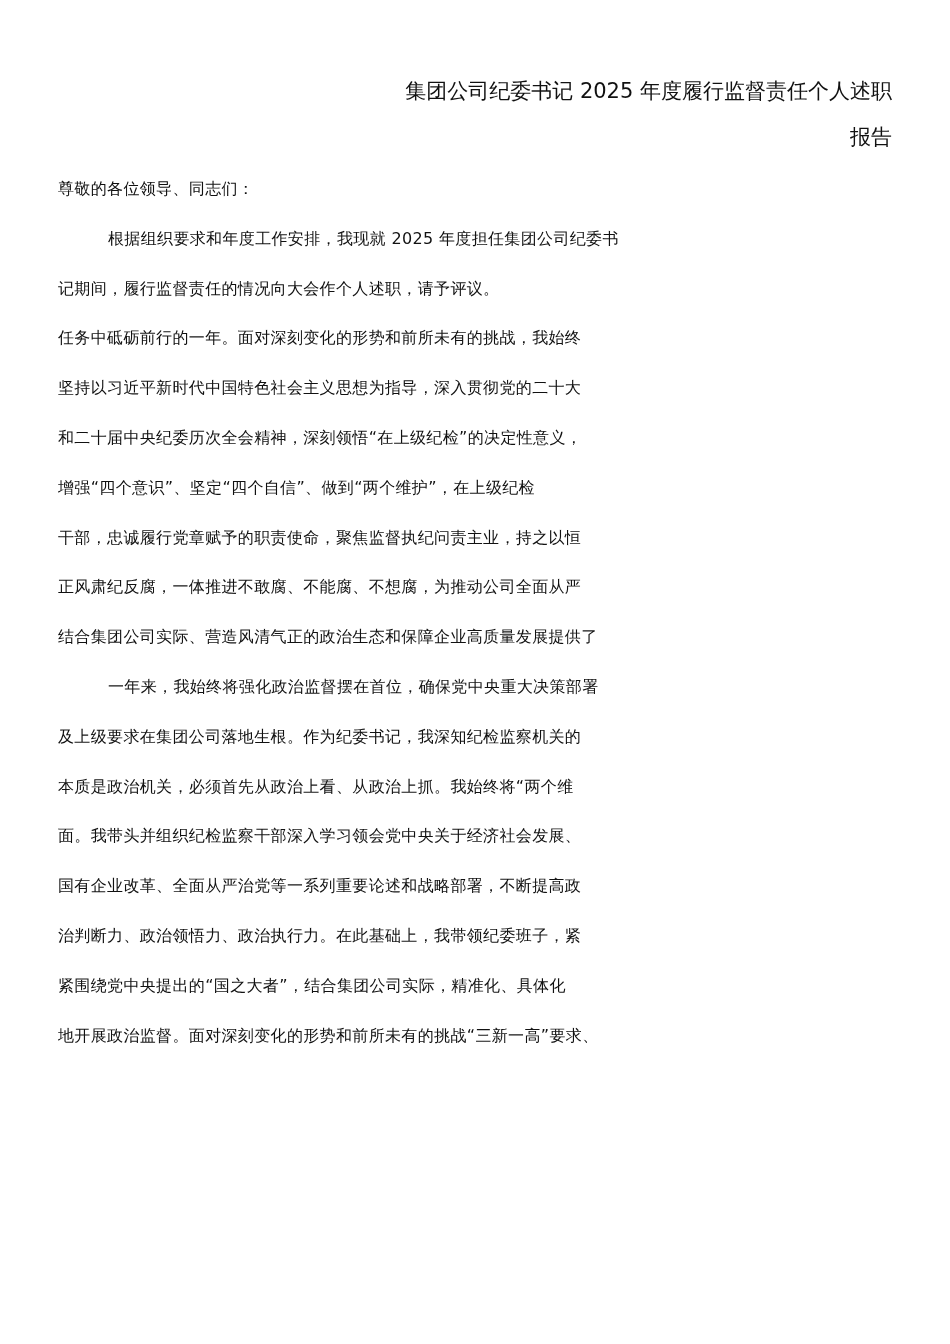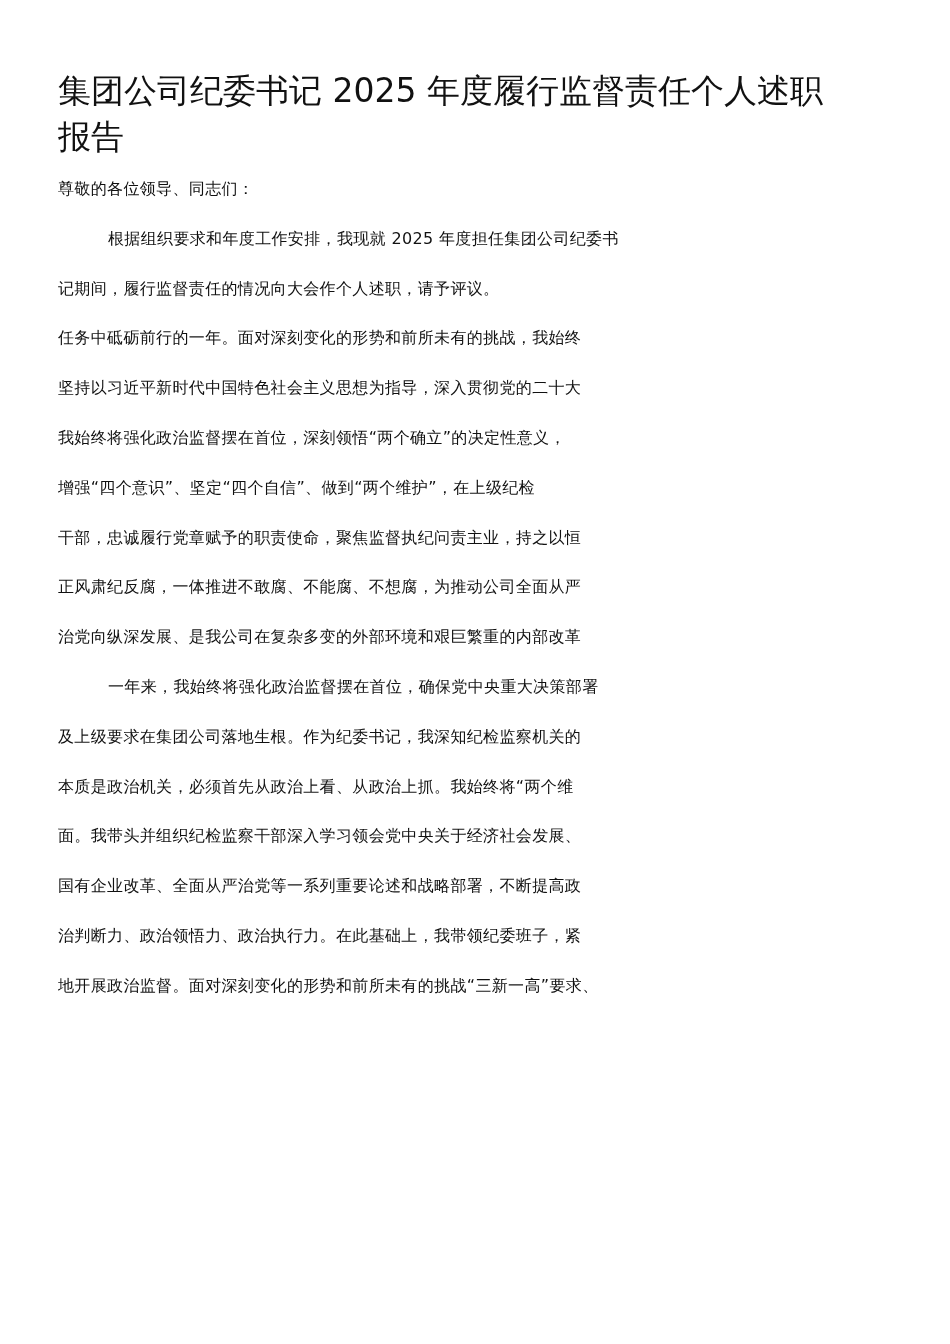--- a/index.html
+++ b/index.html
@@ -21,22 +21,22 @@
       top: 0;
       width: 950px;
       height: 1344px;
       background: #ffffff;
     }
     .title {
       position: absolute;
       left: 58px;
       width: 834px;
       top: 68px;
-      text-align: left;
-      font-size: 33px;
+      text-align: right;
+      font-size: 21px;
       line-height: 46px;
       letter-spacing: 0px;
       color: #111111;
     }
     .title .tline {
       display: block;
       white-space: nowrap;
     }
     .body-text {
       position: absolute;
@@ -71,31 +71,32 @@
     <span class="line">尊敬的各位领导、同志们：</span>
 
     <div>
       <span class="line indent">根据组织要求和年度工作安排，我现就 2025 年度担任集团公司纪委书</span>
       <span class="line">记期间，履行监督责任的情况向大会作个人述职，请予评议。</span>
     </div>
 
     <div>
       <span class="line">任务中砥砺前行的一年。面对深刻变化的形势和前所未有的挑战，我始终</span>
       <span class="line">坚持以习近平新时代中国特色社会主义思想为指导，深入贯彻党的二十大</span>
-      <span class="line">我始终将强化政治监督摆在首位，深刻领悟“两个确立”的决定性意义，</span>
+      <span class="line">和二十届中央纪委历次全会精神，深刻领悟“在上级纪检”的决定性意义，</span>
       <span class="line">增强“四个意识”、坚定“四个自信”、做到“两个维护”，在上级纪检</span>
       <span class="line">干部，忠诚履行党章赋予的职责使命，聚焦监督执纪问责主业，持之以恒</span>
       <span class="line">正风肃纪反腐，一体推进不敢腐、不能腐、不想腐，为推动公司全面从严</span>
-      <span class="line">治党向纵深发展、是我公司在复杂多变的外部环境和艰巨繁重的内部改革</span>
+      <span class="line">结合集团公司实际、营造风清气正的政治生态和保障企业高质量发展提供了</span>
     </div>
 
     <div>
       <span class="line indent">一年来，我始终将强化政治监督摆在首位，确保党中央重大决策部署</span>
       <span class="line">及上级要求在集团公司落地生根。作为纪委书记，我深知纪检监察机关的</span>
       <span class="line">本质是政治机关，必须首先从政治上看、从政治上抓。我始终将“两个维</span>
       <span class="line">面。我带头并组织纪检监察干部深入学习领会党中央关于经济社会发展、</span>
       <span class="line">国有企业改革、全面从严治党等一系列重要论述和战略部署，不断提高政</span>
       <span class="line">治判断力、政治领悟力、政治执行力。在此基础上，我带领纪委班子，紧</span>
+      <span class="line">紧围绕党中央提出的“国之大者”，结合集团公司实际，精准化、具体化</span>
       <span class="line">地开展政治监督。面对深刻变化的形势和前所未有的挑战“三新一高”要求、</span>
     </div>
 
   </div>
 </div>
 
 </body></html>

